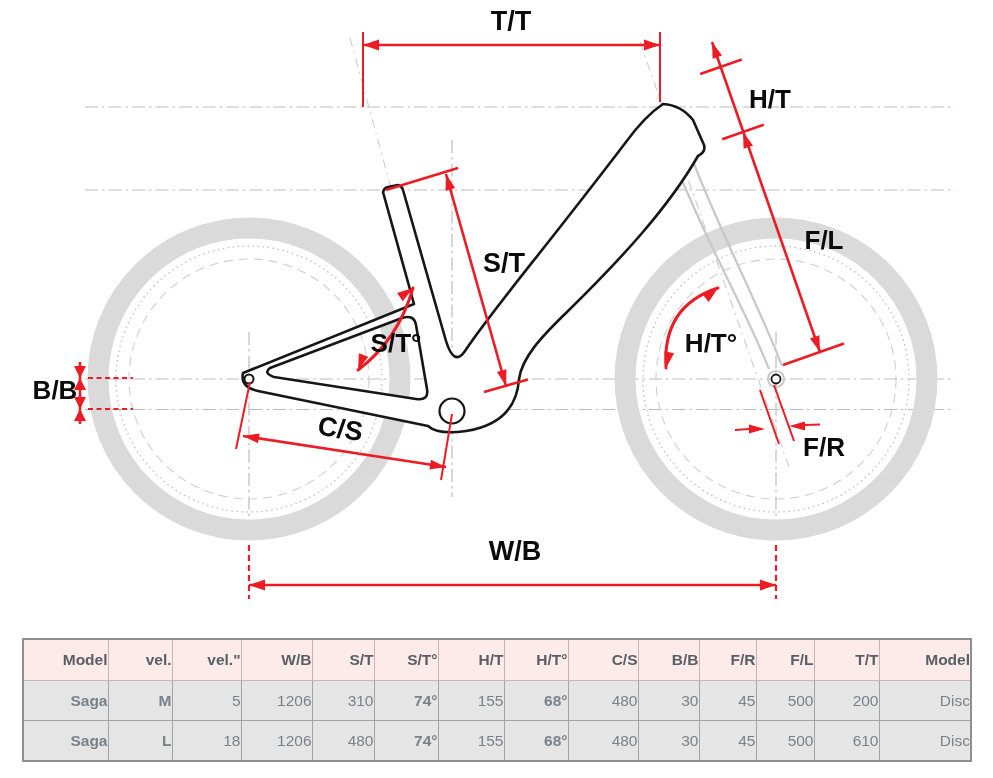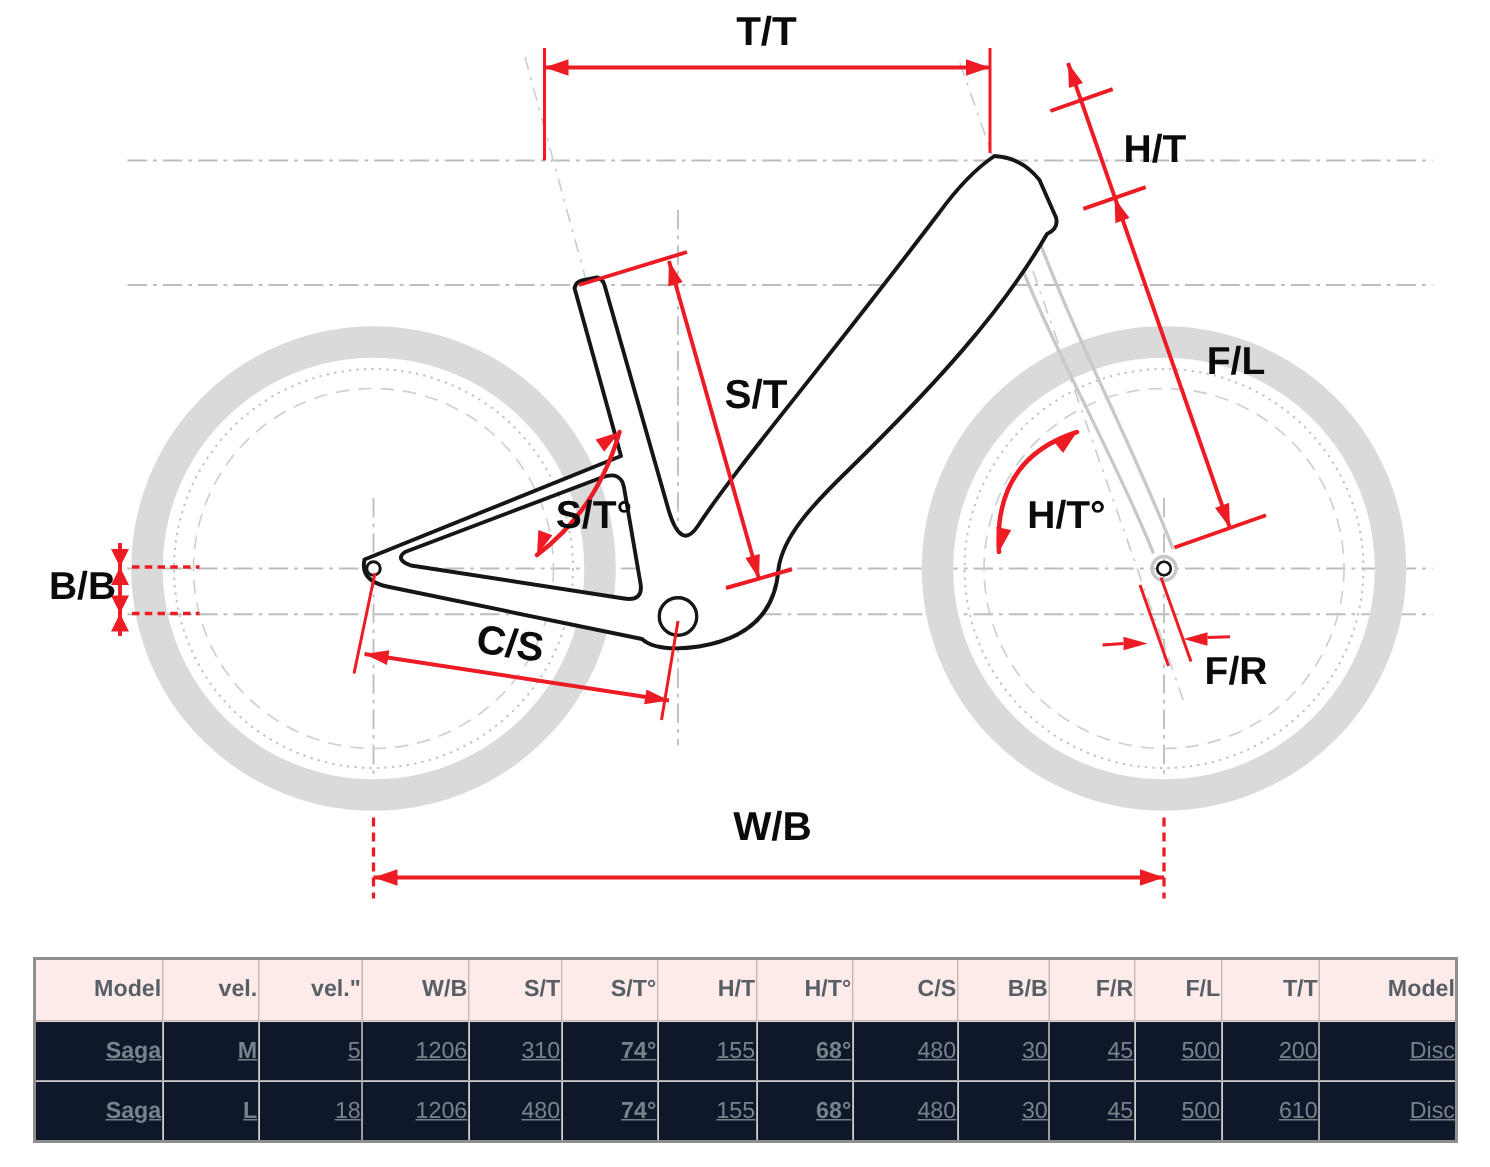--- a/index.html
+++ b/index.html
@@ -27,21 +27,21 @@
 
   
   .geo-table-wrap{position:absolute;left:22px;top:638px;width:950px;}
   table.geo{border-collapse:collapse;width:950px;table-layout:fixed;
             font-family:"Liberation Sans", sans-serif;font-size:15.5px;
             border:2px solid var(--border_outer);}
   table.geo th, table.geo td{border:1px solid var(--border_inner);padding:0 0 0 13px;
             text-align:right;white-space:nowrap;overflow:hidden;}
   table.geo th{background:var(--header_bg);color:var(--header_text);font-weight:bold;height:40px;
             border-color:#c9b4b1;}
-  table.geo td{height:39px;color:var(--cell_gray);background:#0f172a;text-decoration:underline;}
+  table.geo td{height:39px;color:var(--cell_gray);background:#e5e5e5;}
   td.c-dark{color:var(--cell_dark);font-weight:bold;}
   td.c-blackbold{color:var(--cell_black);font-weight:bold;}
   td.c-black{color:var(--cell_black);}
 </style>
 </head>
 <body>
 
 <div class="stage">
 
   <svg width="993" height="620" viewBox="0 0 993 620">

